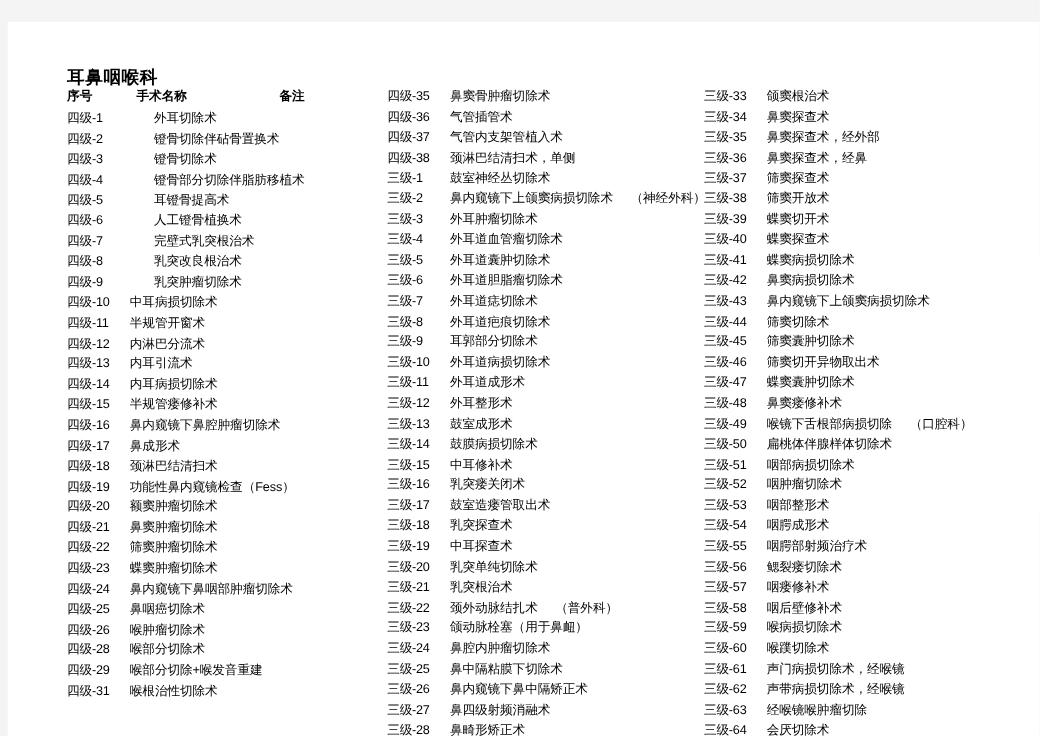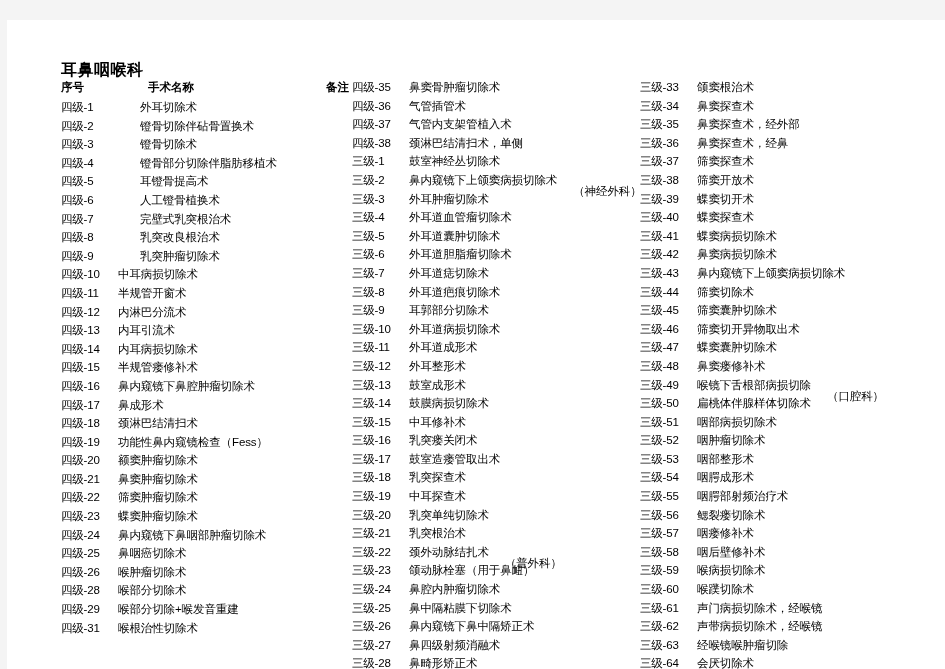--- a/index.html
+++ b/index.html
@@ -45,25 +45,24 @@
   .col-2 { left: 345px; width: 285px; }
   .col-3 { left: 633px; width: 300px; }
 
   .hdr-row {
     display: flex;
     height: 20px;
     align-items: flex-start;
     font-size: 11.5px;
     font-weight: bold;
     color: #000;
-    gap: 24px;
   }
   .hdr-no    { width: 63px; flex: 0 0 63px; }
   .hdr-name  { width: 130px; flex: 0 0 130px; }
-  .hdr-note  { flex: 0 0 auto; margin-left: 24px; }
+  .hdr-note  { flex: 0 0 auto; }
 
   .row {
     display: flex;
     height: 18.6px;
     align-items: flex-start;
     font-size: 11.5px;
     color: #000;
     white-space: nowrap;
   }
   .cell-no {
@@ -73,21 +72,20 @@
   }
   .cell-name {
     flex: 0 1 auto;
     letter-spacing: -0.1px;
   }
   .cell-name.indent { padding-left: 22px; }
   .cell-note {
     flex: 0 0 auto;
     padding-left: 16px;
     letter-spacing: -0.1px;
-    margin-top: 11px;
   }
 </style>
 </head>
 <body>
 
 <div class="page">
 
   <div class="doc-title">耳鼻咽喉科</div>
 
   <div class="columns">

